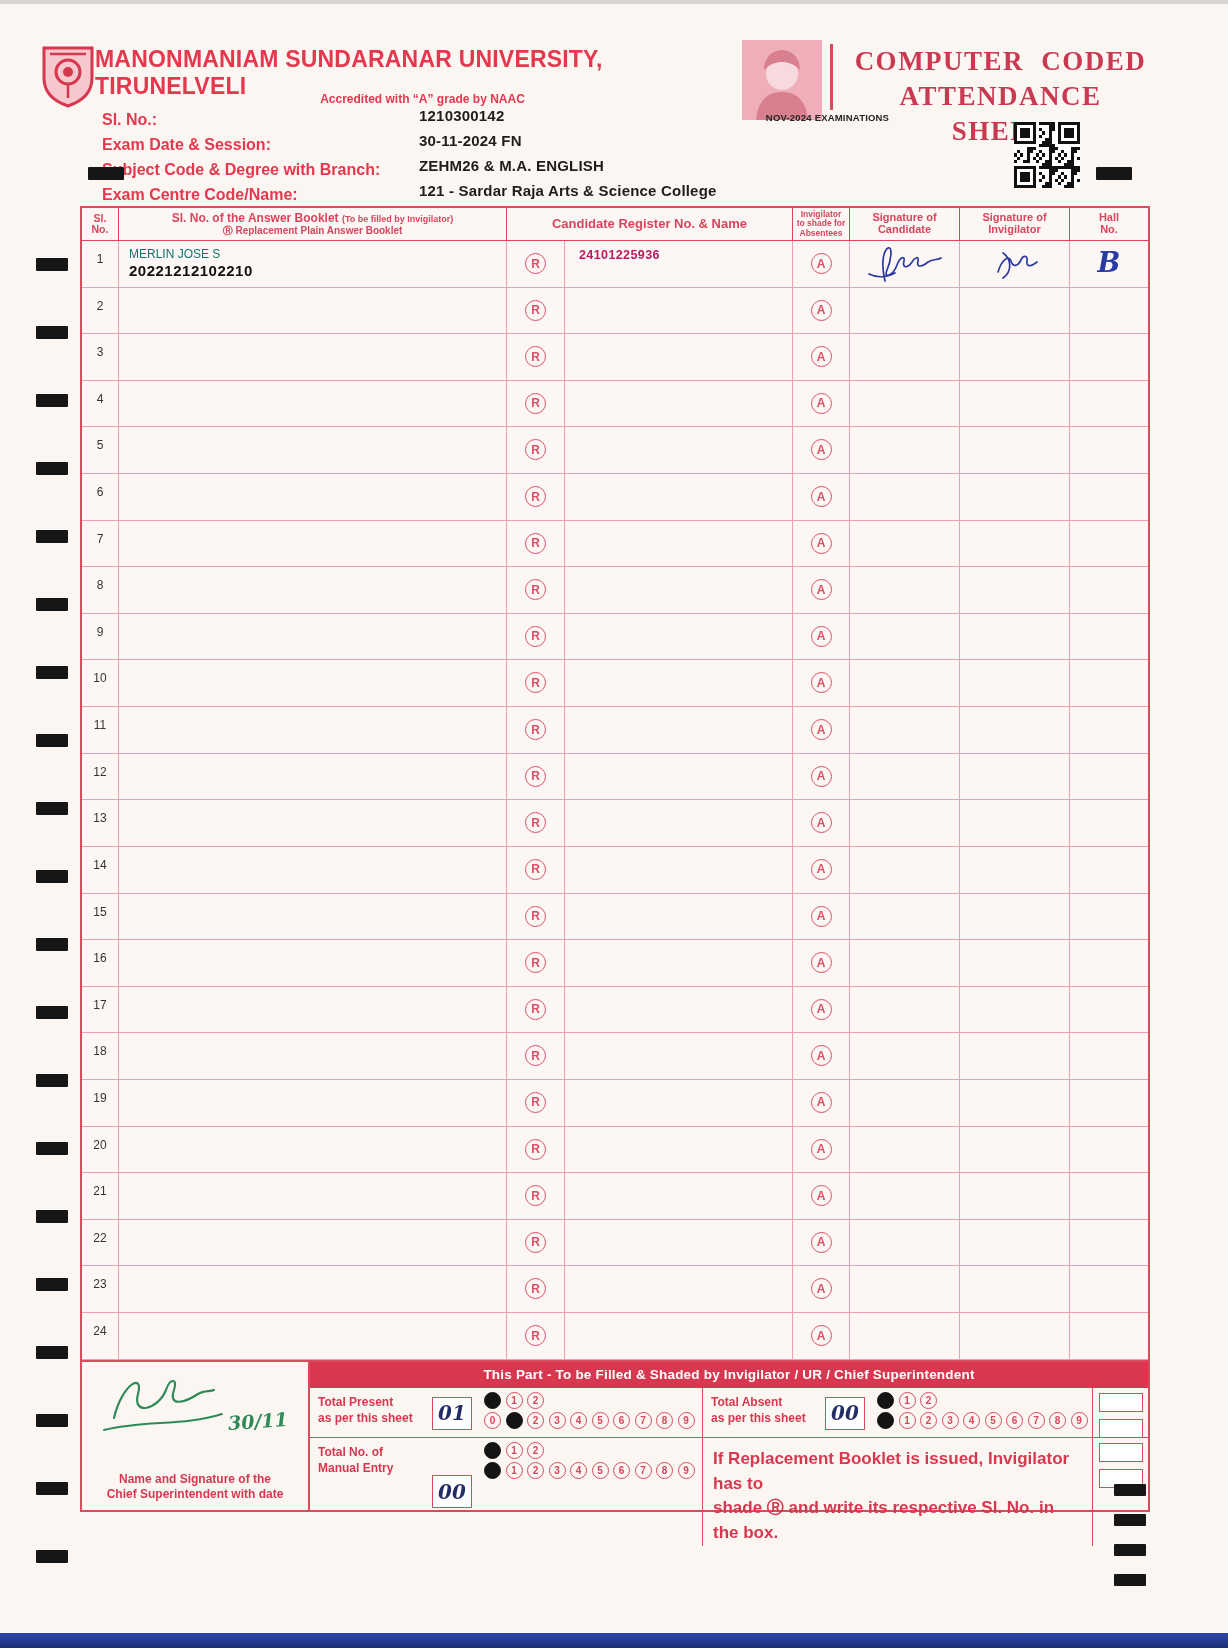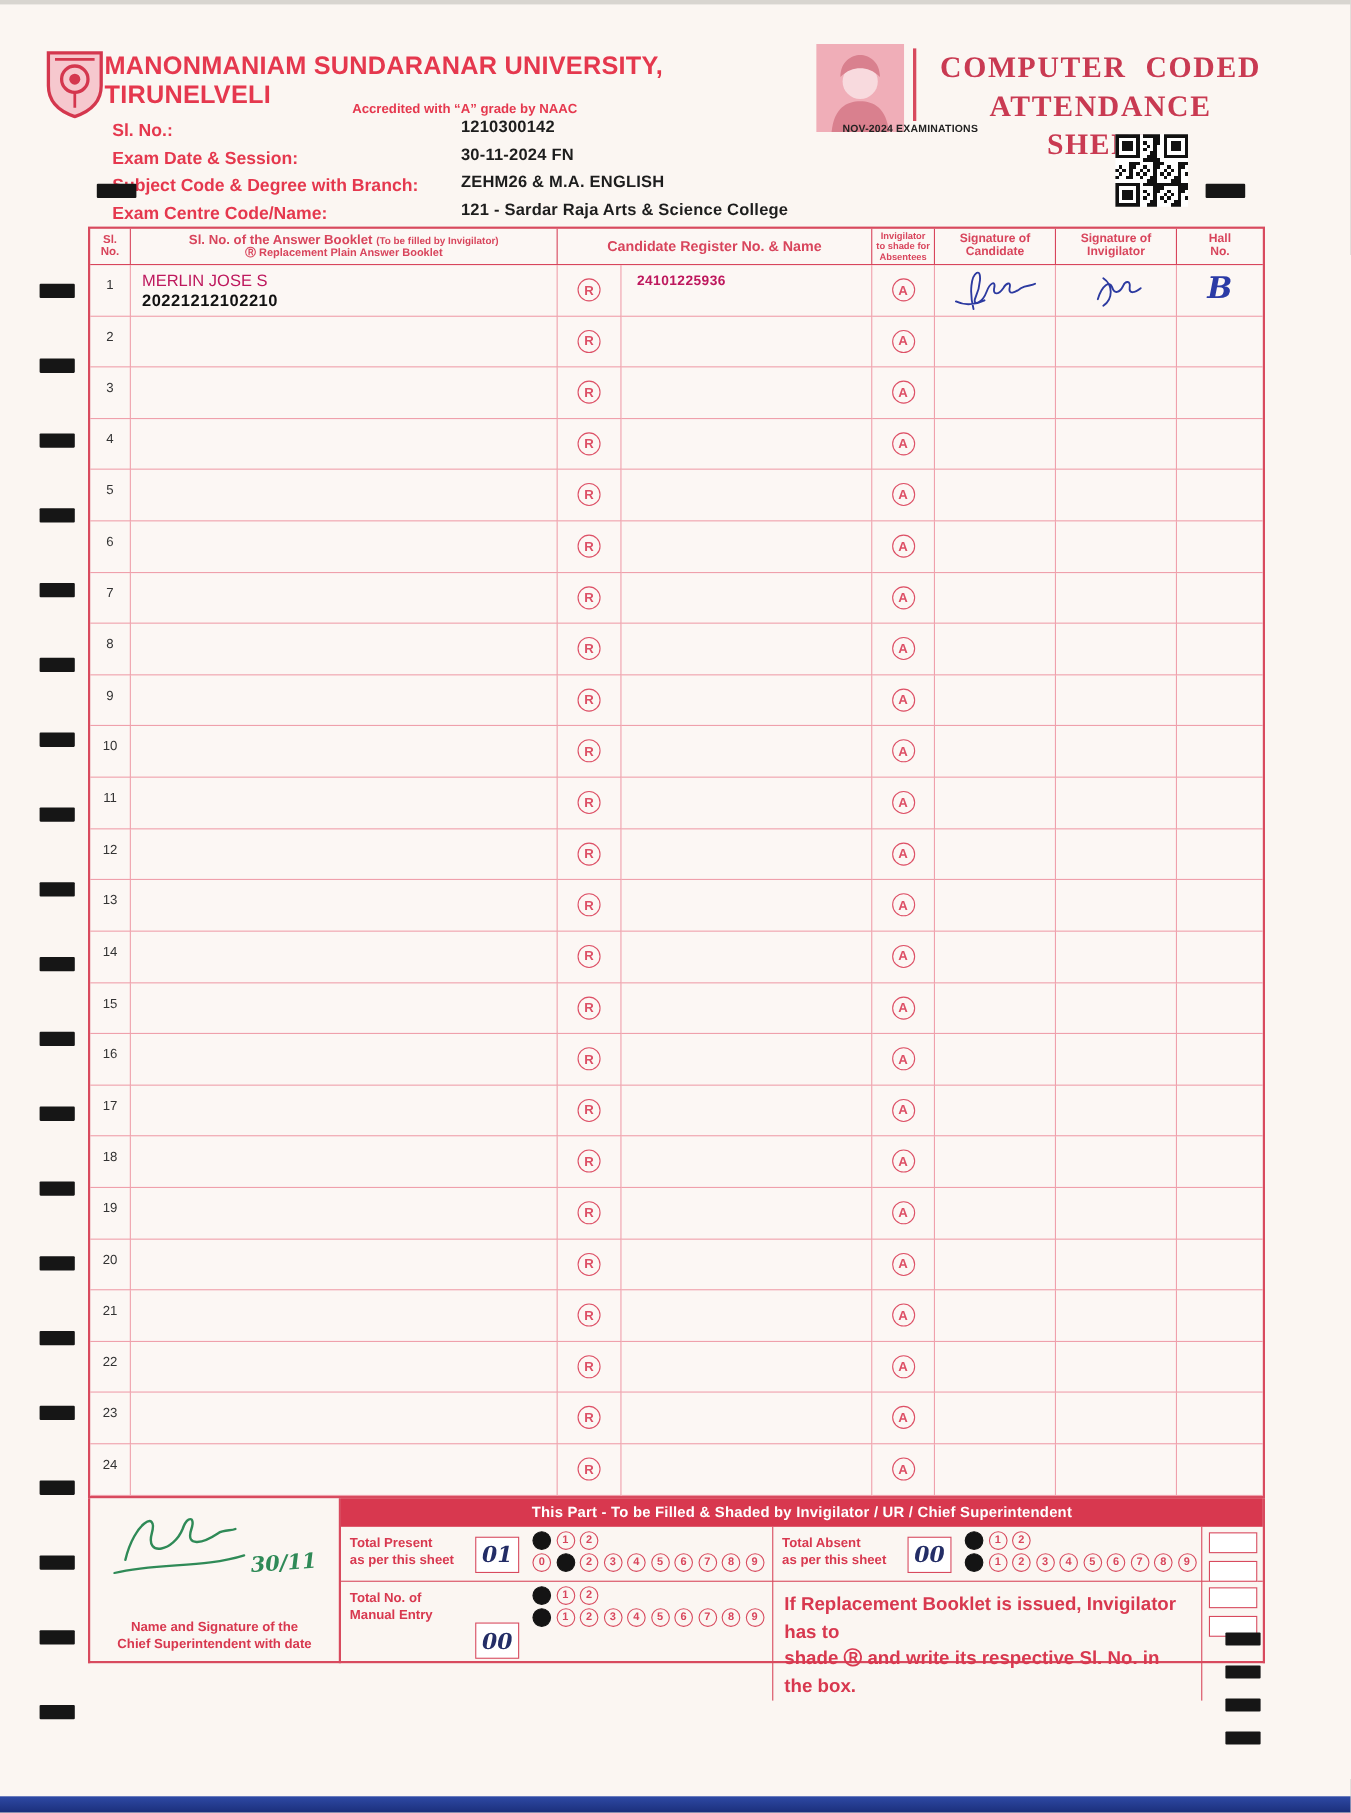--- a/index.html
+++ b/index.html
@@ -36,21 +36,21 @@
   .bk-note { font-size:9px; font-weight:bold; }
   .bk-l2 { font-size:10px; margin-top:1px; }
   .th-abs { font-size:8.5px; }
   .th-sig { font-size:11px; }
   .th-hall { font-size:11px; }
   .trow { display:grid; grid-template-columns:37px 388px 58px 228px 57px 110px 110px 78px; height:46.62px; }
   .tc { border-right:1px solid #efa0ab; border-bottom:1px solid #efa0ab; position:relative; }
   .tc:last-child { border-right:none; }
   .rownum { margin:11px auto 0; font-size:12px; color:#333; text-align:center; }
   .circ { width:21px; height:21px; border:1.4px solid #dd5066; border-radius:50%; color:#dd5066; font-size:12px; font-weight:bold; display:flex; align-items:center; justify-content:center; margin:12px auto 0; background:transparent; }
-  .cand-name { padding:6px 0 0 10px; font-size:15px; color:#be185d; }
+  .cand-name { padding:6px 0 0 10px; font-size:12px; color:#0f766e; }
   .cand-reg { padding:1px 0 0 10px; font-size:15px; font-weight:bold; color:#111; letter-spacing:.5px; }
   .bk-no { padding:7px 0 0 14px; font-size:12.5px; font-weight:bold; color:#be185d; letter-spacing:.4px; }
   .sig-wrap { display:flex; align-items:center; justify-content:center; height:100%; }
   .hall-val { display:block; text-align:center; margin-top:6px; font-family:"DejaVu Serif", serif; font-style:italic; font-weight:bold; font-size:27px; color:#2b3ba6; }
 
   
   .f-left { position:absolute; left:80px; top:1362px; width:230px; height:150px; border:2px solid #d84a5e; border-top:none; }
   .chief-sig { position:absolute; left:4px; top:4px; }
   .chief-date { position:absolute; left:146px; top:48px; font-family:"DejaVu Serif", serif; font-style:italic; font-weight:bold; font-size:19px; color:#2f8a57; transform:rotate(-4deg); }
   .chief-label { position:absolute; bottom:7px; width:100%; text-align:center; font-size:12px; font-weight:bold; color:#d8384f; line-height:1.3; }

